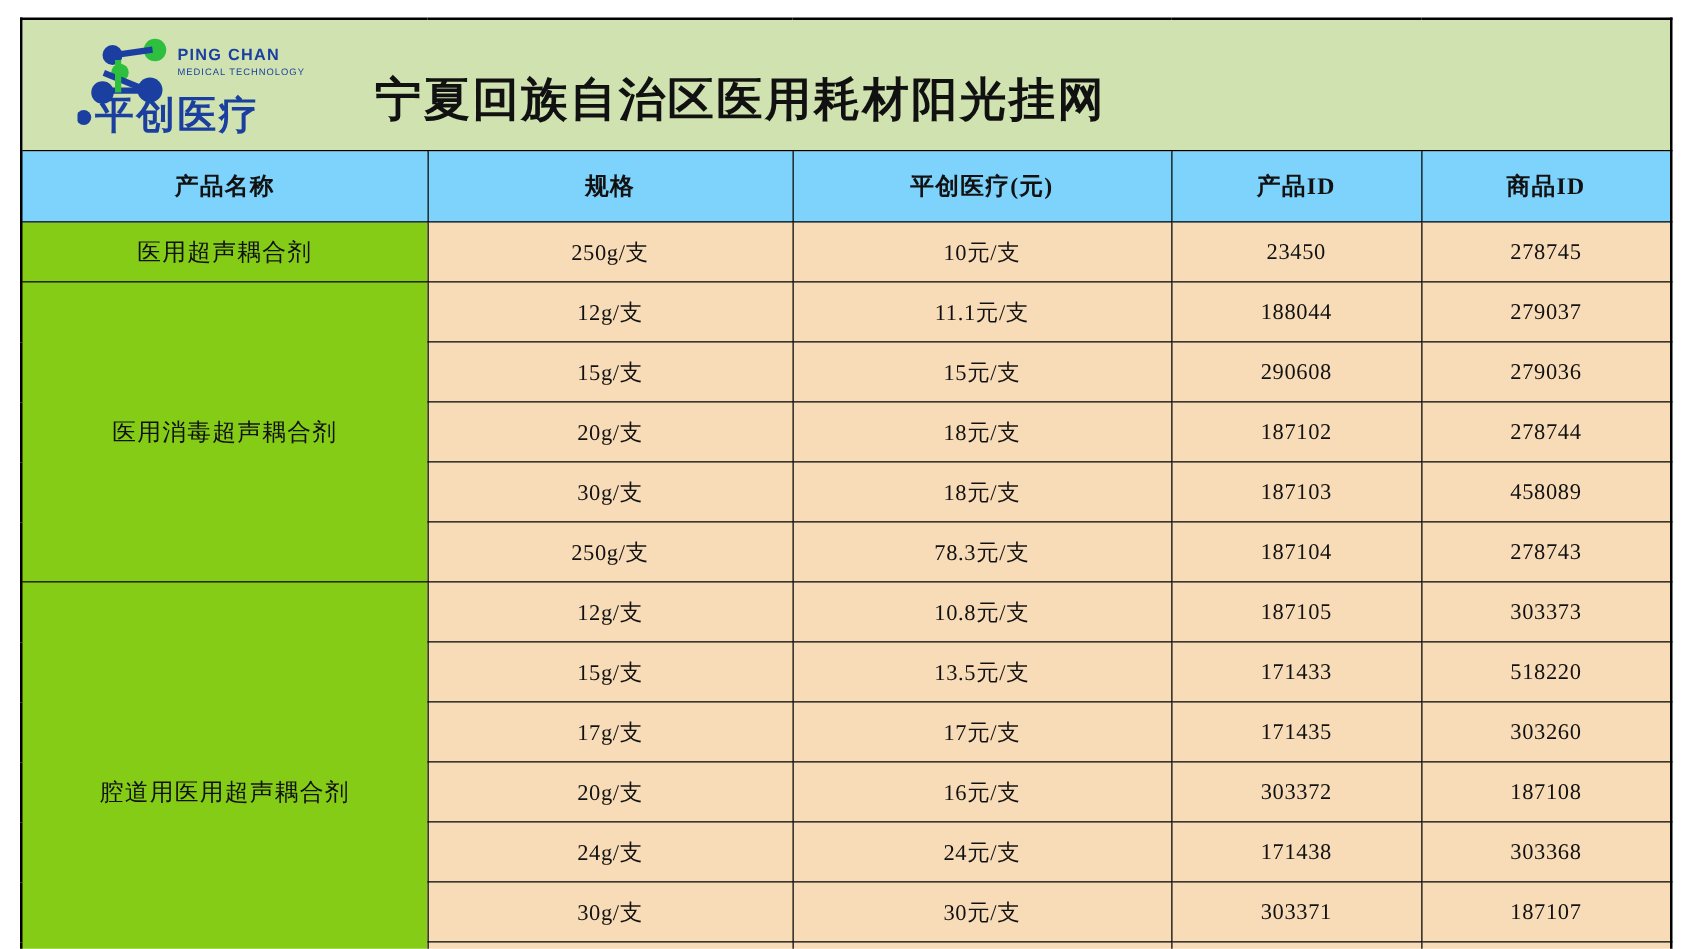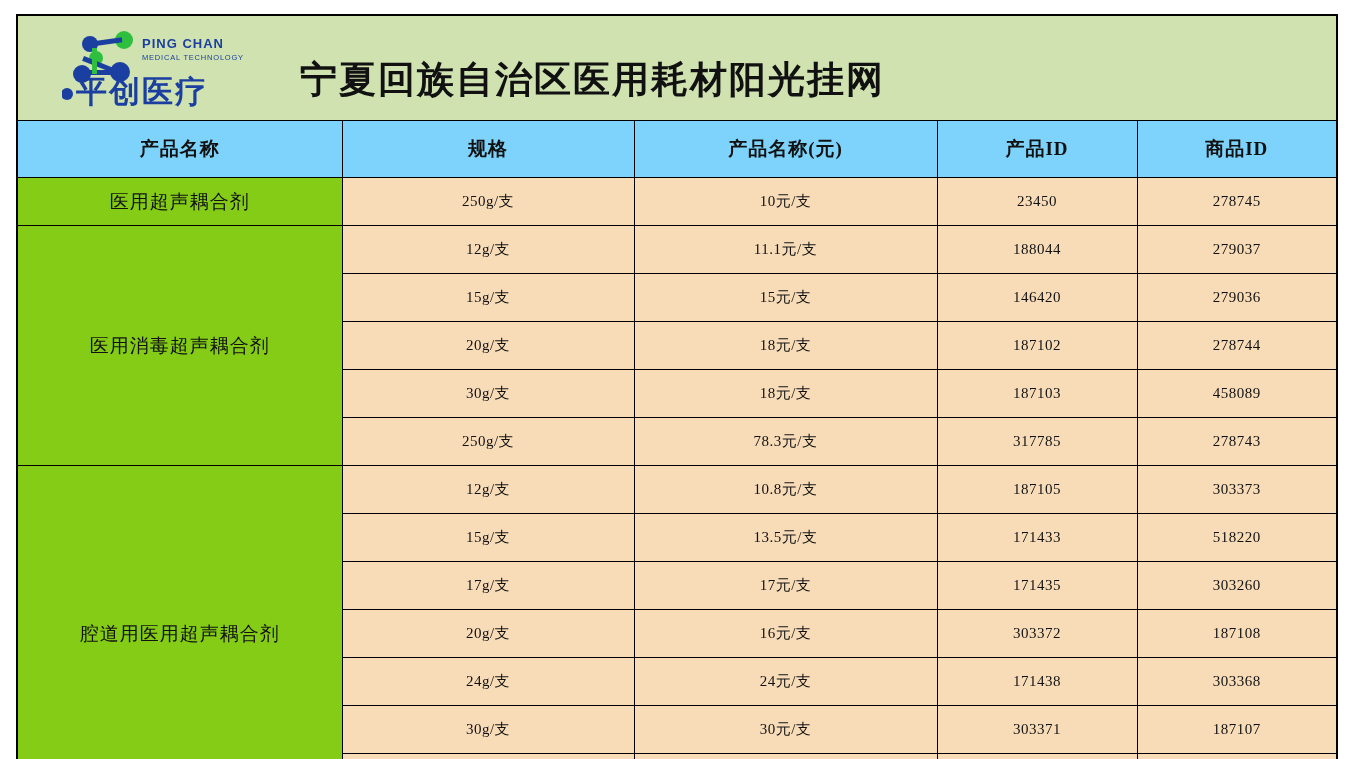--- a/index.html
+++ b/index.html
@@ -84,21 +84,21 @@
   td.prod {
     background: #84cc16;
     font-size: 19px;
     color: #111;
     letter-spacing: 1px;
   }
   
   td.data {
     background: #f8dcb8;
     height: 47px;
-    font-size: 15px;
+    font-size: 18px;
     color: #111;
     letter-spacing: 0.5px;
   }
   .col-spec { width: 292px; }
   .col-price { width: 303px; }
   .col-pid { width: 200px; }
   .col-gid { width: 200px; }
   .col-name { width: 325px; }
 </style>
 </head>
@@ -136,21 +136,21 @@
                 <circle cx="5" cy="66" r="6" fill="#1a3fa0"></circle>
               </svg>
             </div>
             <div class="banner-title">宁夏回族自治区医用耗材阳光挂网</div>
           </div>
         </td>
       </tr>
       <tr class="col-header">
         <td>产品名称</td>
         <td>规格</td>
-        <td>产品名称(元)</td>
+        <td>平创医疗(元)</td>
         <td>产品ID</td>
         <td>商品ID</td>
       </tr>
 
       <tr>
         <td class="prod" rowspan="1">医用超声耦合剂</td>
         <td class="data">250g/支</td>
         <td class="data">10元/支</td>
         <td class="data">23450</td>
         <td class="data">278745</td>
@@ -159,39 +159,39 @@
       <tr>
         <td class="prod" rowspan="5">医用消毒超声耦合剂</td>
         <td class="data">12g/支</td>
         <td class="data">11.1元/支</td>
         <td class="data">188044</td>
         <td class="data">279037</td>
       </tr>
       <tr>
         <td class="data">15g/支</td>
         <td class="data">15元/支</td>
-        <td class="data">146420</td>
+        <td class="data">290608</td>
         <td class="data">279036</td>
       </tr>
       <tr>
         <td class="data">20g/支</td>
         <td class="data">18元/支</td>
         <td class="data">187102</td>
         <td class="data">278744</td>
       </tr>
       <tr>
         <td class="data">30g/支</td>
         <td class="data">18元/支</td>
         <td class="data">187103</td>
         <td class="data">458089</td>
       </tr>
       <tr>
         <td class="data">250g/支</td>
         <td class="data">78.3元/支</td>
-        <td class="data">317785</td>
+        <td class="data">187104</td>
         <td class="data">278743</td>
       </tr>
 
       <tr>
         <td class="prod" rowspan="7">腔道用医用超声耦合剂</td>
         <td class="data">12g/支</td>
         <td class="data">10.8元/支</td>
         <td class="data">187105</td>
         <td class="data">303373</td>
       </tr>

